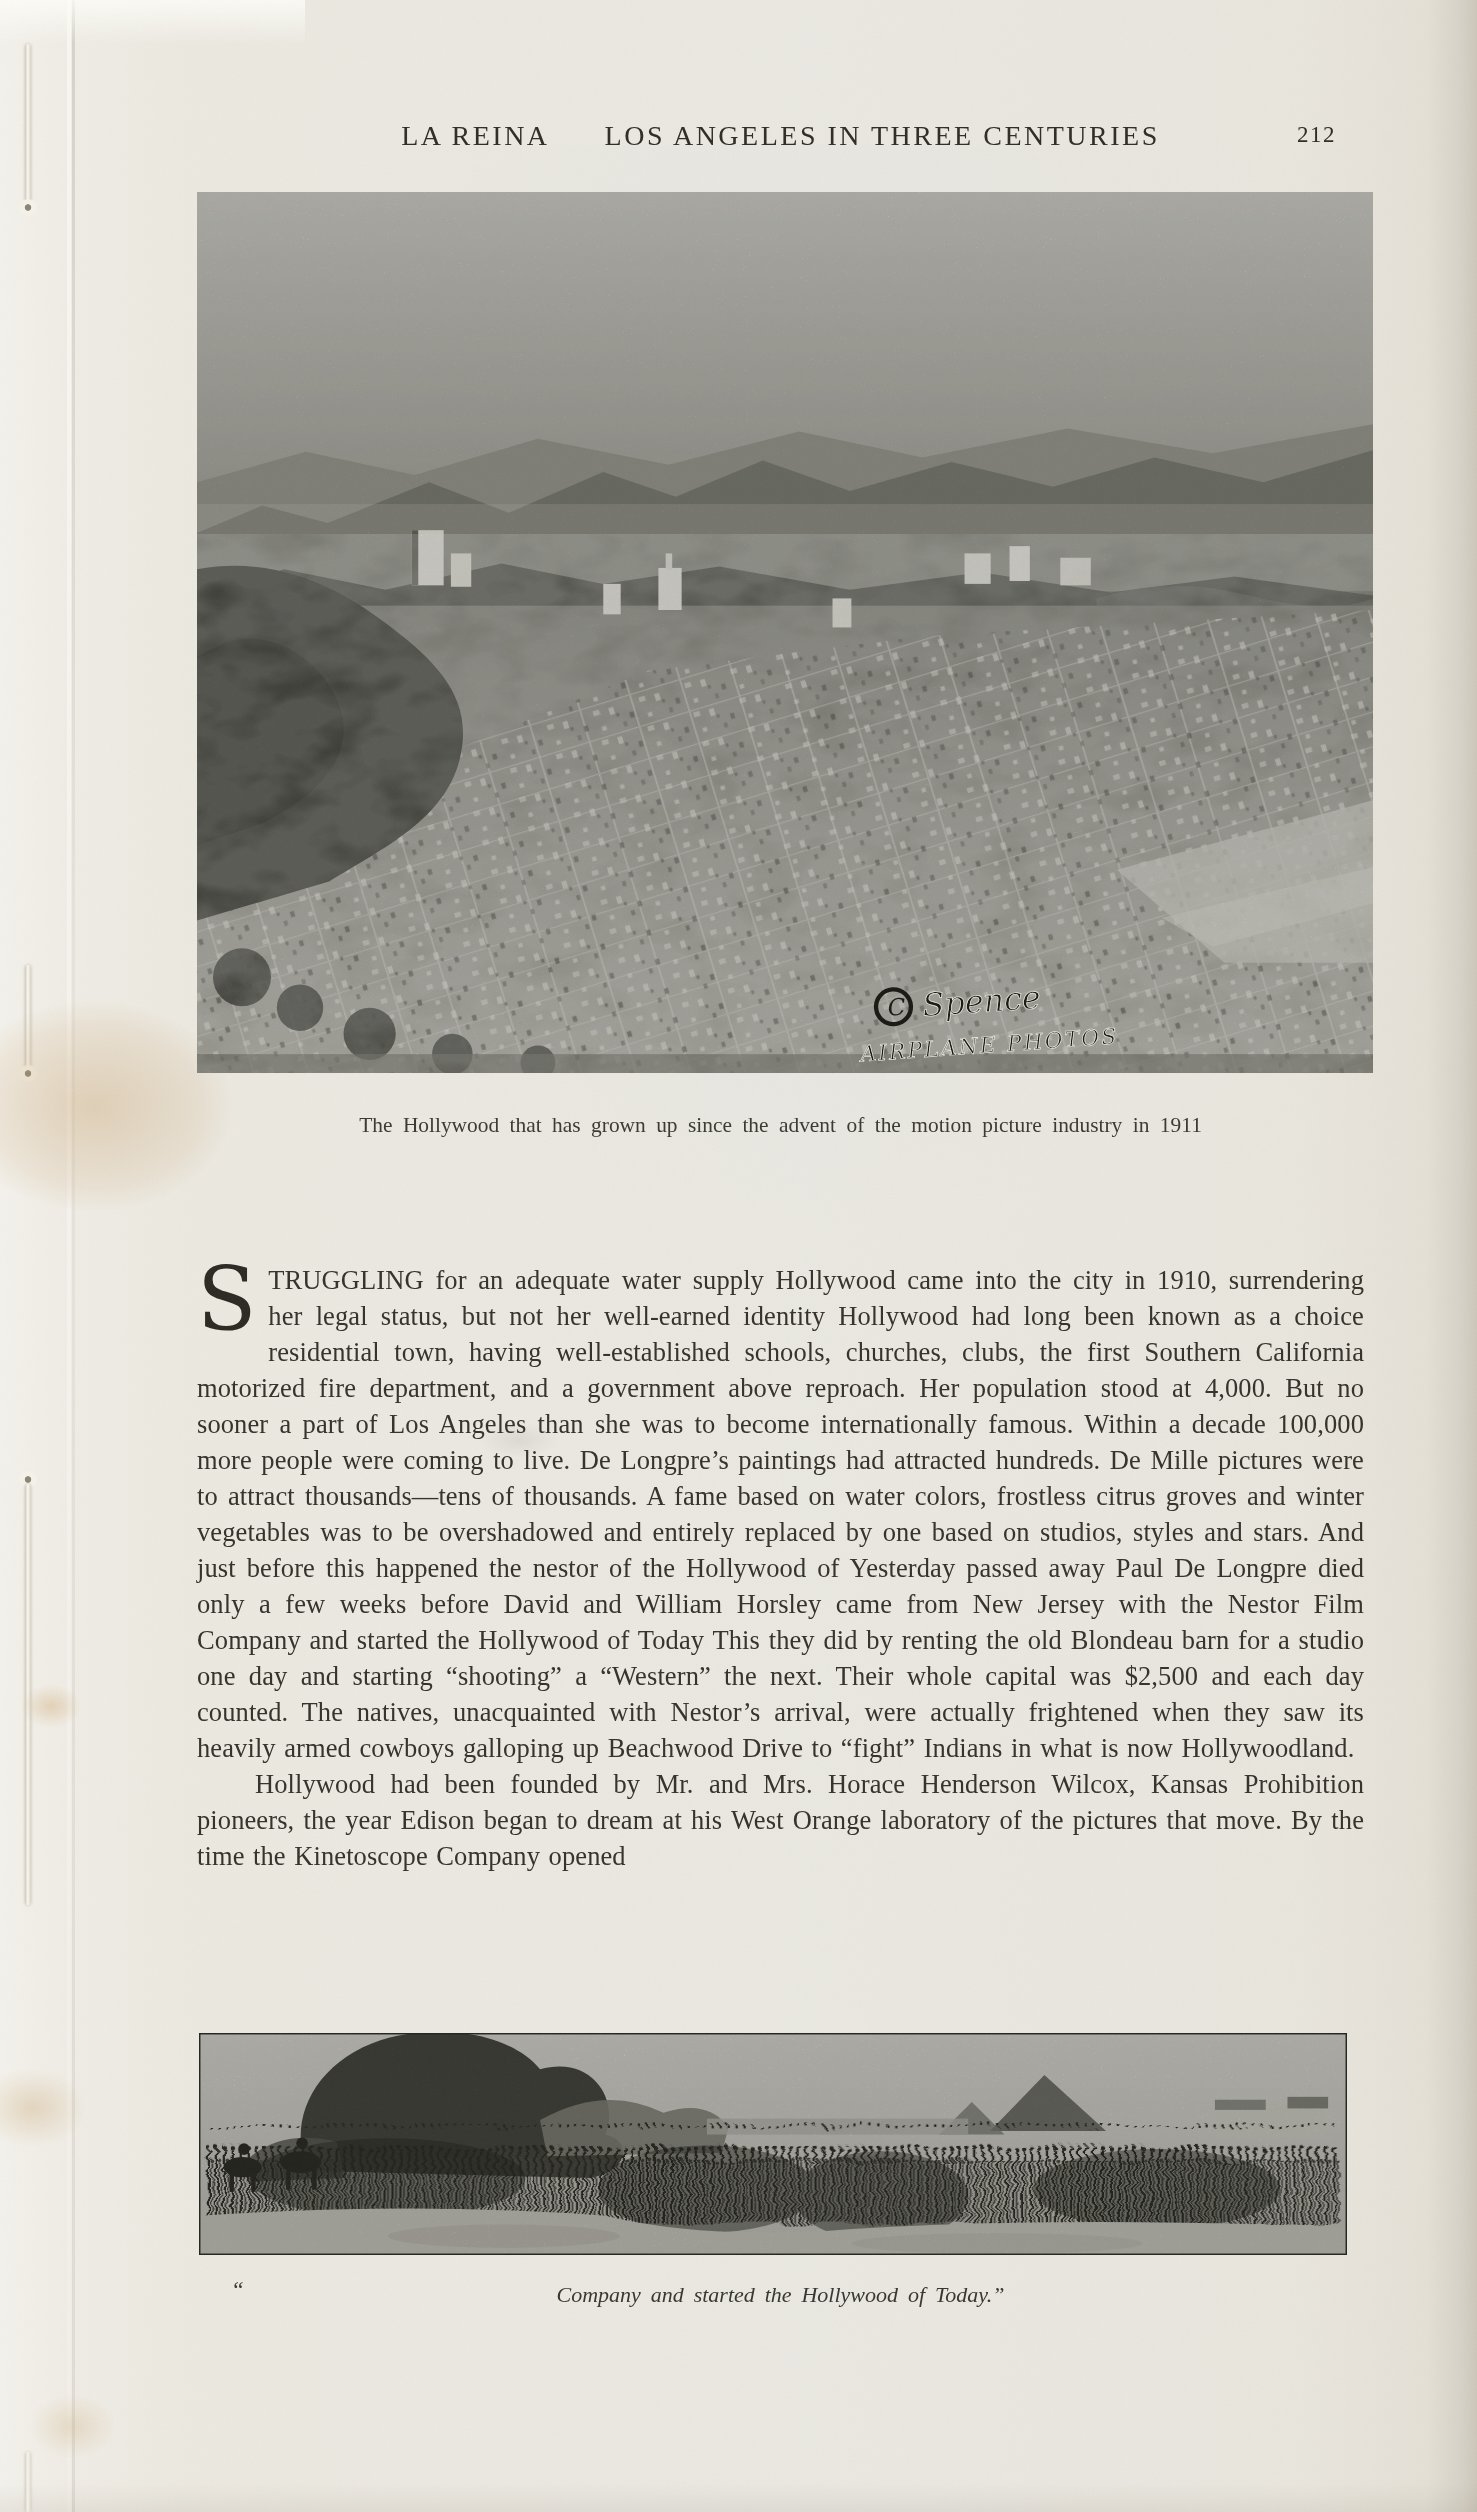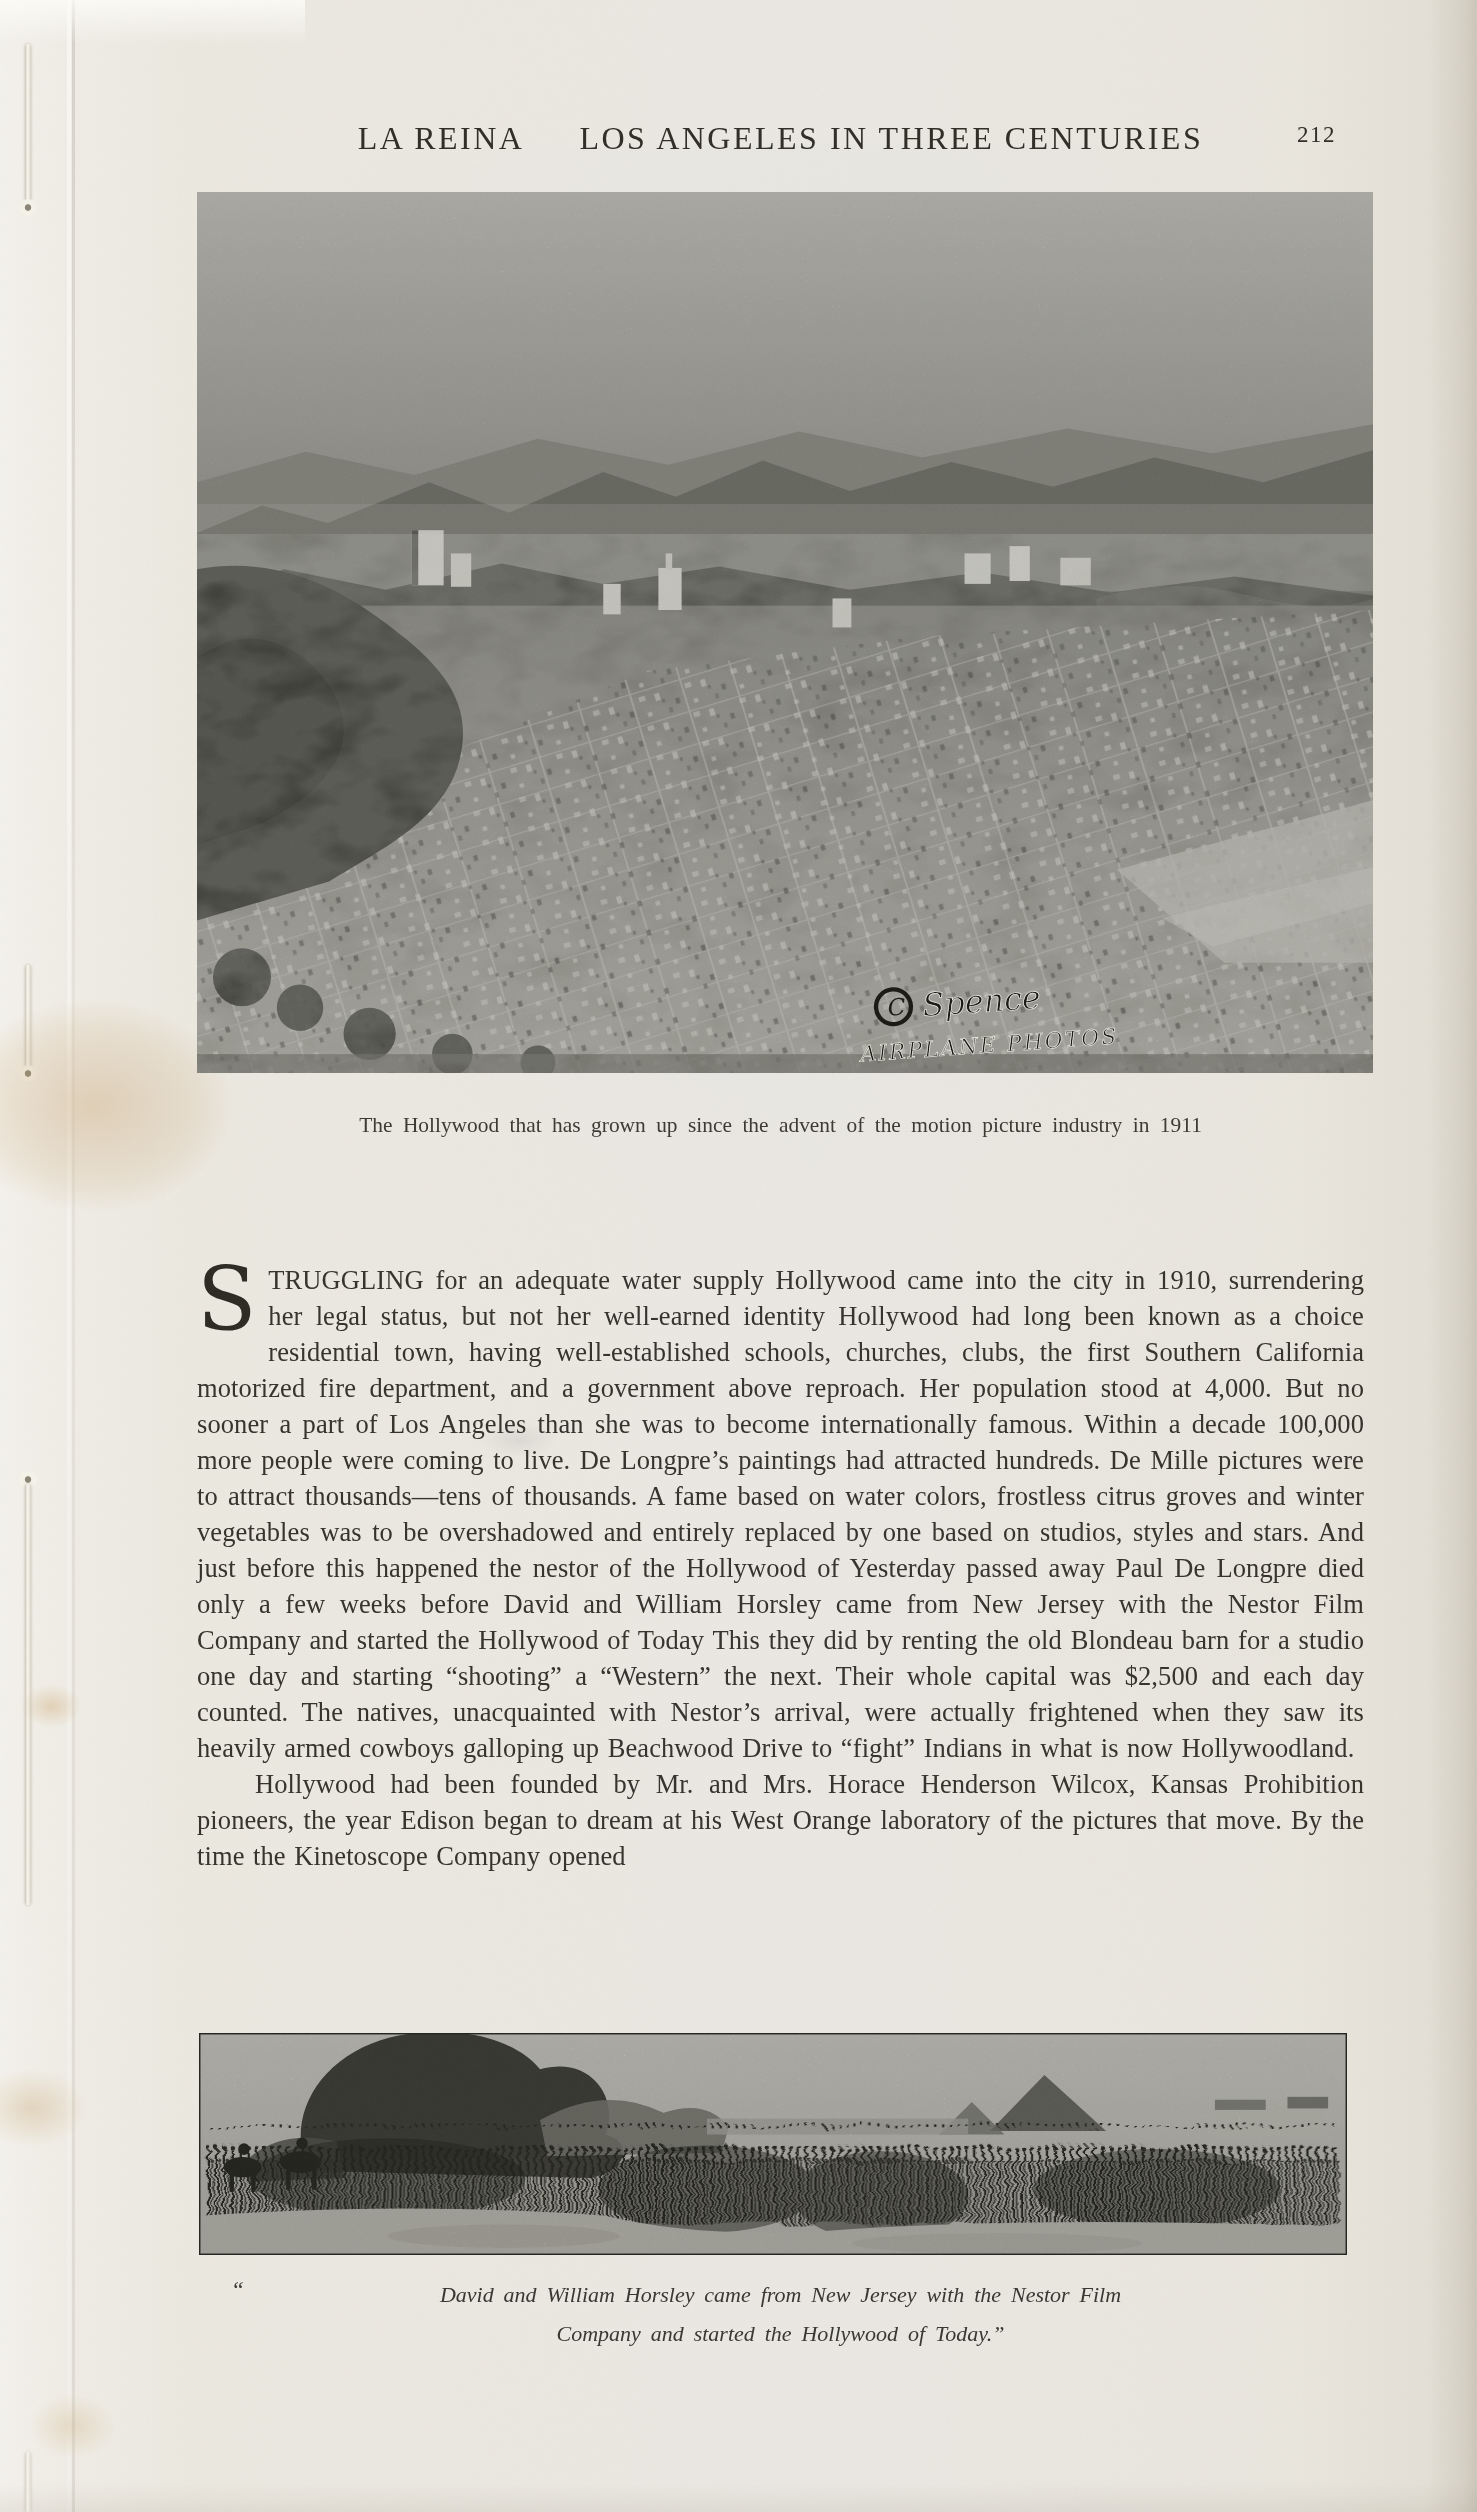--- a/index.html
+++ b/index.html
@@ -28,21 +28,21 @@
     background:radial-gradient(circle at 50% 50%,#8b8575 0 2.9px,#f6f3ea 3.6px 7.3px,rgba(246,243,234,0) 10.2px);}
   .stain{border-radius:50%;}
   .stain.s1{left:-44px;top:1001px;width:276px;height:210px;
     background:radial-gradient(ellipse,rgba(198,160,108,.38),rgba(198,160,108,.14) 55%,rgba(198,160,108,0) 72%);}
   .stain.s2{left:20.3px;top:1684px;width:62px;height:44px;background:radial-gradient(ellipse,rgba(206,170,118,.42),rgba(206,170,118,0) 70%);}
   .stain.s3{left:-22px;top:2068px;width:109px;height:80px;background:radial-gradient(ellipse,rgba(200,164,112,.34),rgba(200,164,112,0) 70%);}
   .stain.s4{left:29px;top:2394px;width:87px;height:65px;background:radial-gradient(ellipse,rgba(204,172,120,.30),rgba(204,172,120,0) 70%);}
   .stain.s5{left:479px;top:1422px;width:80px;height:36px;background:radial-gradient(ellipse,rgba(150,150,145,.18),rgba(150,150,145,0) 70%);}
   
   .runhead{left:197px;top:120px;width:1167px;display:flex;justify-content:center;gap:55px;
-    font-size:32px;letter-spacing:2.5px;color:#2e2c25;white-space:nowrap;}
+    font-size:28px;letter-spacing:2.5px;color:#2e2c25;white-space:nowrap;}
   .pagenum{left:1297px;top:122px;font-size:23px;letter-spacing:1.5px;color:#2e2c25;}
   
   figure{margin:0;padding:0;}
   .fig-top{left:197px;top:192px;width:1176px;height:881px;}
   .fig-bottom{left:199px;top:2033px;width:1148px;height:222px;}
   .fig-top svg,.fig-bottom svg{display:block;width:100%;height:100%;}
   
   .credit{left:197px;top:1081px;width:1169px;text-align:right;font-size:22px;letter-spacing:0.7px;color:#3a3831;}
   .cap-top{left:197px;top:1113px;width:1167px;text-align:center;font-size:21.4px;
     word-spacing:5.1px;color:#3a3831;}
@@ -254,21 +254,20 @@
       <path d="M0,306 L0,252 Q300,232 560,252 Q700,286 900,270 Q1200,252 1582,268 L1582,306 Z" fill="#cac9c0"></path>
       <ellipse cx="420" cy="280" rx="160" ry="16" fill="#b9b8ae" opacity=".6"></ellipse>
       <ellipse cx="1100" cy="290" rx="200" ry="14" fill="#bab9af" opacity=".5"></ellipse>
       <rect width="1582" height="306" filter="url(#grain2)" opacity=".22"></rect>
       <rect x="1" y="1" width="1580" height="304" fill="none" stroke="#23241e" stroke-width="2"></rect>
     </svg>
   </figure>
 
   <div class="abs stray-quote">“</div>
   <div class="abs cap-bottom">
-    <div>David and William Horsley came from New Jersey with the Nestor Film</div>
     <div>Company and started the Hollywood of Today.”</div>
   </div>
 
   <svg class="abs grain-page" viewBox="0 0 2036 3463" preserveAspectRatio="none">
     <defs>
       <filter id="pgrain">
           <feTurbulence type="fractalNoise" baseFrequency="0.9" numOctaves="2"></feTurbulence>
         <feColorMatrix type="matrix" values="0 0 0 0 .45  0 0 0 0 .42  0 0 0 0 .36  .5 .5 .5 0 -.32"></feColorMatrix>
         </filter>
     </defs>

